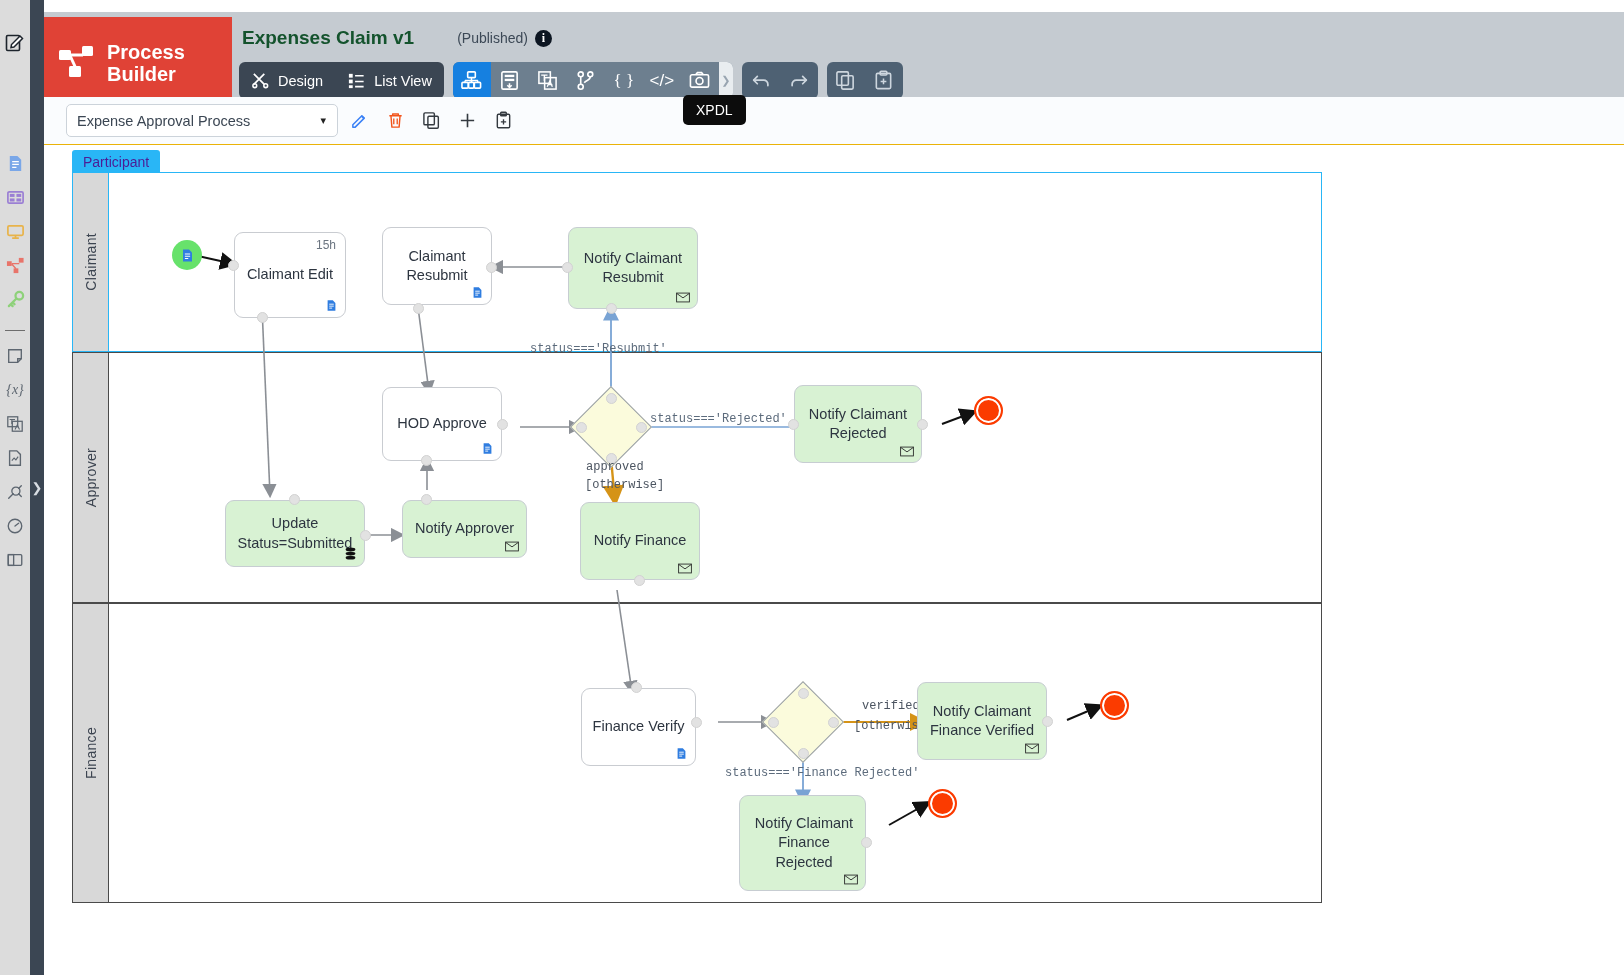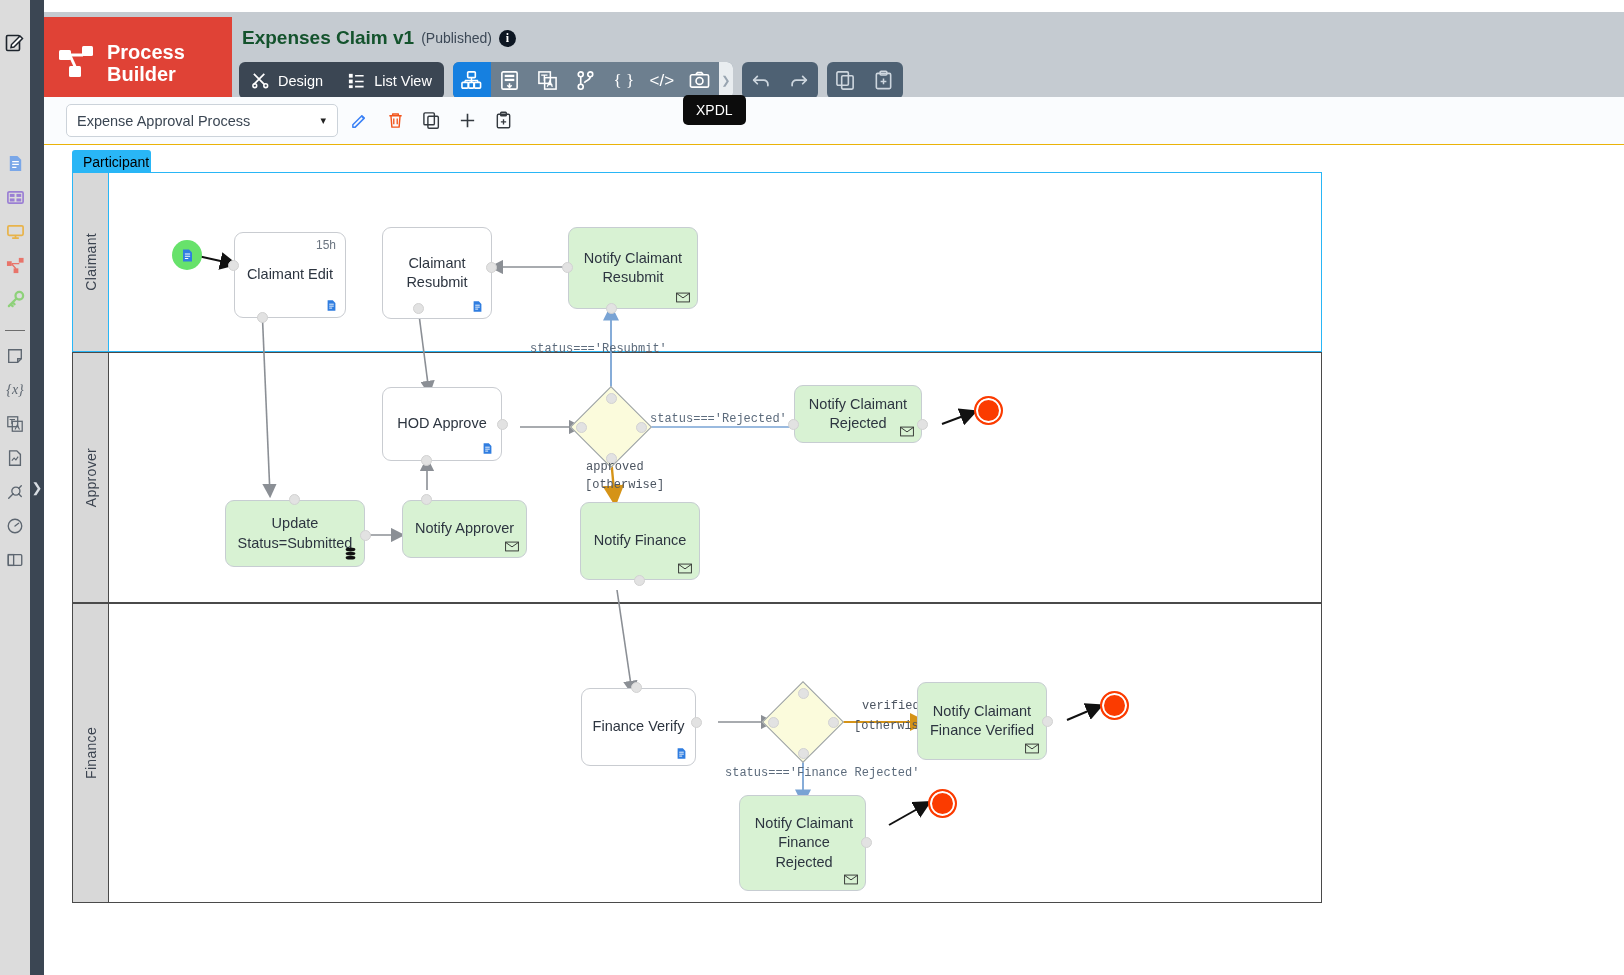--- a/index.html
+++ b/index.html
@@ -31,21 +31,21 @@
     position:absolute; left:44px; top:12px; right:0; height:112px; background:#c5cbd1;
   }
   .brand {
     position:absolute; left:0; top:5px; width:188px; height:92px;
     background:#e04236; display:flex; align-items:center; padding-left:14px; gap:9px;
   }
   .brand-txt { color:#fff; font-size:20px; font-weight:600; line-height:1.12; }
 
   .title-row { position:absolute; left:198px; top:15px; display:flex; align-items:center; gap:7px; }
   .title-main { font-size:19px; font-weight:700; color:#14532d; }
-  .title-sub { font-size:14px; color:#3c4856; }
+  .title-sub { font-size:14px; color:#3c4856;margin-left:36px; }
   .info-dot { width:17px; height:17px; border-radius:50%; background:#0d1622; color:#fff;
     font-size:12px; font-weight:700; display:flex; align-items:center; justify-content:center;
     font-family:"Liberation Serif", serif; cursor:pointer; }
 
   .tbar { position:absolute; left:195px; top:50px; display:flex; align-items:flex-start; gap:9px; }
   .grp { display:flex; align-items:center; border-radius:6px; overflow:hidden; }
   .grp.dark { background:#3b4653; }
   .grp.slate { background:#6d7f8f; }
   .grp.slate2 { background:#4e6173; }
   .tb-btn {
@@ -73,22 +73,22 @@
     padding:0 10px; font-size:14.5px; color:#3b4653; cursor:pointer; position:relative;
   }
   .sel .cv { position:absolute; right:11px; font-size:11px; color:#222; }
   .sub-ic { width:30px; height:30px; margin-left:6px; display:flex; align-items:center;
     justify-content:center; cursor:pointer; }
 
   
   .canvas { position:absolute; left:44px; top:145px; right:0; bottom:0; background:#fff; overflow:hidden; }
 
   .ptab {
-    position:absolute; left:28px; top:5px; background:#29b6f6; color:#000000;
-    padding:4px 2px 5px 11px; font-size:14px; border-radius:3px 3px 0 0; cursor:pointer;
+    position:absolute; left:28px; top:5px; background:#29b6f6; color:#4c1d95;
+    padding:4px 11px 5px 11px; font-size:14px; border-radius:3px 3px 0 0; cursor:pointer;
   }
   .pool { position:absolute; left:28px; top:27px; width:1250px; height:731px; }
 
   .lane { position:absolute; left:0; width:1250px; background:#fff; }
   .lane .hdrbox {
     position:absolute; left:0; top:0; width:36px; height:100%;
     background:#d8d8d8; display:flex; align-items:center; justify-content:center;
   }
   .lane .hdrbox span {
     writing-mode:vertical-rl; transform:rotate(180deg);
@@ -481,21 +481,21 @@
         <span>Claimant Edit</span>
         <span class="corner">
           <svg width="13" height="13" viewBox="0 0 20 20">
               <path d="M4 2h8l4 4v12H4z" fill="#2f7de0"></path>
               <path d="M6.5 8h7M6.5 11h7M6.5 14h4.5" stroke="#fff" stroke-width="1.4"></path>
             </svg></span>
       </div>
       <div class="dot" style="left:156px;top:88px;"></div>
       <div class="dot" style="left:185px;top:140px;"></div>
 
-      <div class="task" style="left:310px;top:55px;width:110px;height:92px;">
+      <div class="task" style="left:310px;top:55px;width:110px;height:78px;">
         <span>Claimant Resubmit</span>
         <span class="corner">
           <svg width="13" height="13" viewBox="0 0 20 20">
               <path d="M4 2h8l4 4v12H4z" fill="#2f7de0"></path>
               <path d="M6.5 8h7M6.5 11h7M6.5 14h4.5" stroke="#fff" stroke-width="1.4"></path>
             </svg></span>
       </div>
       <div class="dot" style="left:414px;top:90px;"></div>
       <div class="dot" style="left:341px;top:131px;"></div>
 
@@ -546,21 +546,21 @@
 
       <div class="gw" style="left:510px;top:226px;"></div>
       <div class="dot" style="left:534px;top:221px;"></div>
       <div class="dot" style="left:534px;top:281px;"></div>
       <div class="dot" style="left:504px;top:250px;"></div>
       <div class="dot" style="left:564px;top:250px;"></div>
       <div class="edgelbl blue" style="left:578px;top:240px;text-align:right;">status==='Rejected'</div>
       <div class="edgelbl amber" style="left:514px;top:288px;">approved</div>
       <div class="edgelbl amber" style="left:513px;top:306px;">[otherwise]</div>
 
-      <div class="task green" style="left:722px;top:213px;width:128px;height:58px;">
+      <div class="task green" style="left:722px;top:213px;width:128px;height:78px;">
         <span>Notify Claimant Rejected</span>
         <span class="corner">
           <svg width="14" height="11" viewBox="0 0 18 13">
               <rect x=".8" y=".8" width="16.4" height="11.4" fill="none" stroke="#222" stroke-width="1.1"></rect>
               <path d="M.8 1.2L9 7 17.2 1.2" fill="none" stroke="#222" stroke-width="1.1"></path>
             </svg></span>
       </div>
       <div class="dot" style="left:716px;top:247px;"></div>
       <div class="dot" style="left:845px;top:247px;"></div>
       <div class="evt-end" style="left:902px;top:224px;"></div>

